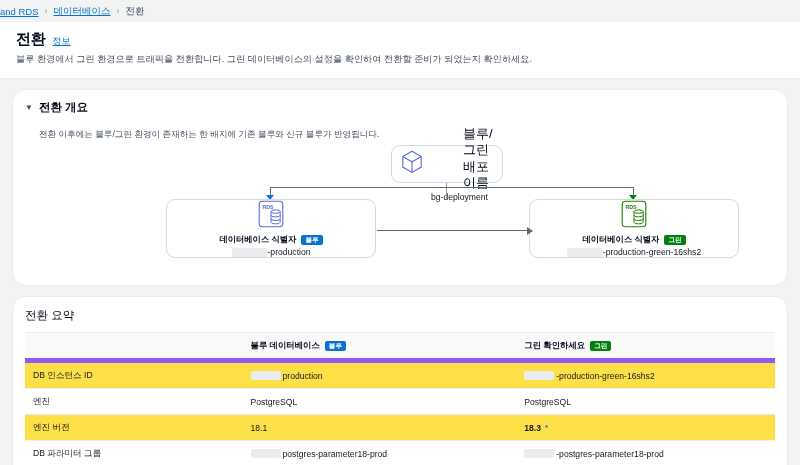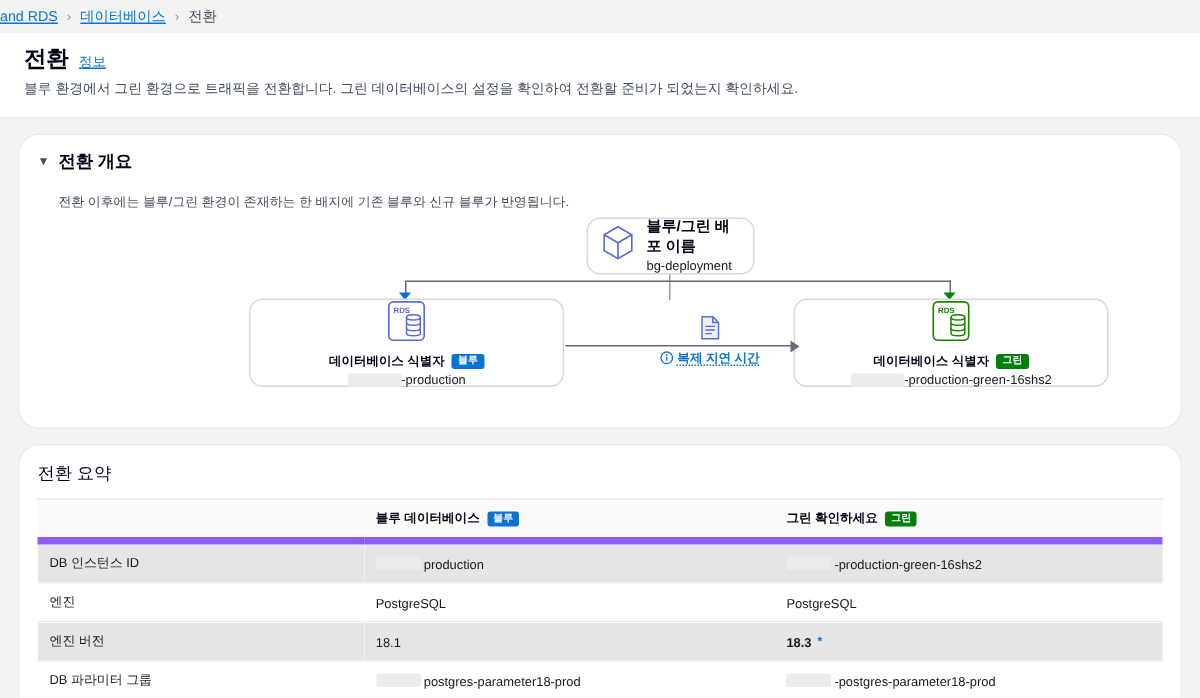--- a/index.html
+++ b/index.html
@@ -111,21 +111,21 @@
   .dep-node {
     left: 378px; top: 3px;
     width: 112px; height: 38px;
     display: flex; align-items: center;
     gap: 8px;
     padding: 0 9px;
   }
   .cube-icon { flex: 0 0 auto; }
   .dep-text { line-height: 1.25; }
   .dep-label {
-    font-size: 10px; font-weight: bold; color: #000716;
+    font-size: 13px; font-weight: normal; color: #000716; margin-left: 32px;
   }
   .dep-value {
     font-size: 8.6px; color: #16191f; margin-top: 1px;
   }
 
   
   .db-node {
     top: 57px;
     width: 210px; height: 59px;
     display: flex; flex-direction: column;
@@ -244,21 +244,21 @@
   }
   table.sum th.spacer { background: #fafafa; }
   table.sum td {
     padding: 6.5px 8px;
     color: #16191f;
     border-bottom: 1px solid #eceff1;
     vertical-align: middle;
     white-space: nowrap;
     overflow: hidden;
   }
-  table.sum tr.alt td { background: #e5e5e5; }
+  table.sum tr.alt td { background: #fde047; }
   td.lbl { color: #16191f; }
   td.val-green.diff { font-weight: bold; }
   .star {
     color: #0972d3;
     font-size: 8px;
     vertical-align: super;
     margin-left: 2px;
   }
   .th-inner { display: flex; align-items: center; gap: 5px; }
   .cellwrap { display: flex; align-items: center; gap: 2px; }
@@ -351,37 +351,20 @@
         <span class="badge green">그린</span>
       </div>
       <div class="db-name">
         <span class="redact w-small"></span>
         <span>-production-green-16shs2</span>
       </div>
     </div>
 
     <div class="repl-line"></div>
     <div class="repl-arrow"></div>
-    <div class="repl-box">
-      <span class="doc-icon">
-        <svg width="15" height="17" viewBox="0 0 15 17" fill="none">
-          <path d="M2 1.2 h7.2 L13 5 v10.8 H2 Z" stroke="#5b6bd4" stroke-width="1" fill="#eef1fd"></path>
-          <path d="M9.2 1.2 V5 H13" stroke="#5b6bd4" stroke-width="1" fill="none"></path>
-          <path d="M4.2 7.6 h6.4 M4.2 10 h6.4 M4.2 12.4 h4.4" stroke="#5b6bd4" stroke-width="0.9"></path>
-        </svg>
-      </span>
-      <div class="repl-label">
-        <svg width="9" height="9" viewBox="0 0 10 10">
-          <circle cx="5" cy="5" r="4.3" stroke="#0972d3" stroke-width="1" fill="none"></circle>
-          <rect x="4.5" y="4.2" width="1" height="3.1" fill="#0972d3"></rect>
-          <rect x="4.5" y="2.4" width="1" height="1.1" fill="#0972d3"></rect>
-        </svg>
-        <span class="repl-text">복제 지연 시간</span>
-      </div>
-    </div>
   </div>
 </div>
 
 <div class="card sum-card">
   <div class="sum-title">전환 요약</div>
   <table class="sum">
     <colgroup>
       <col style="width:29%">
         <col style="width:36.5%">
         <col style="width:34.5%">

